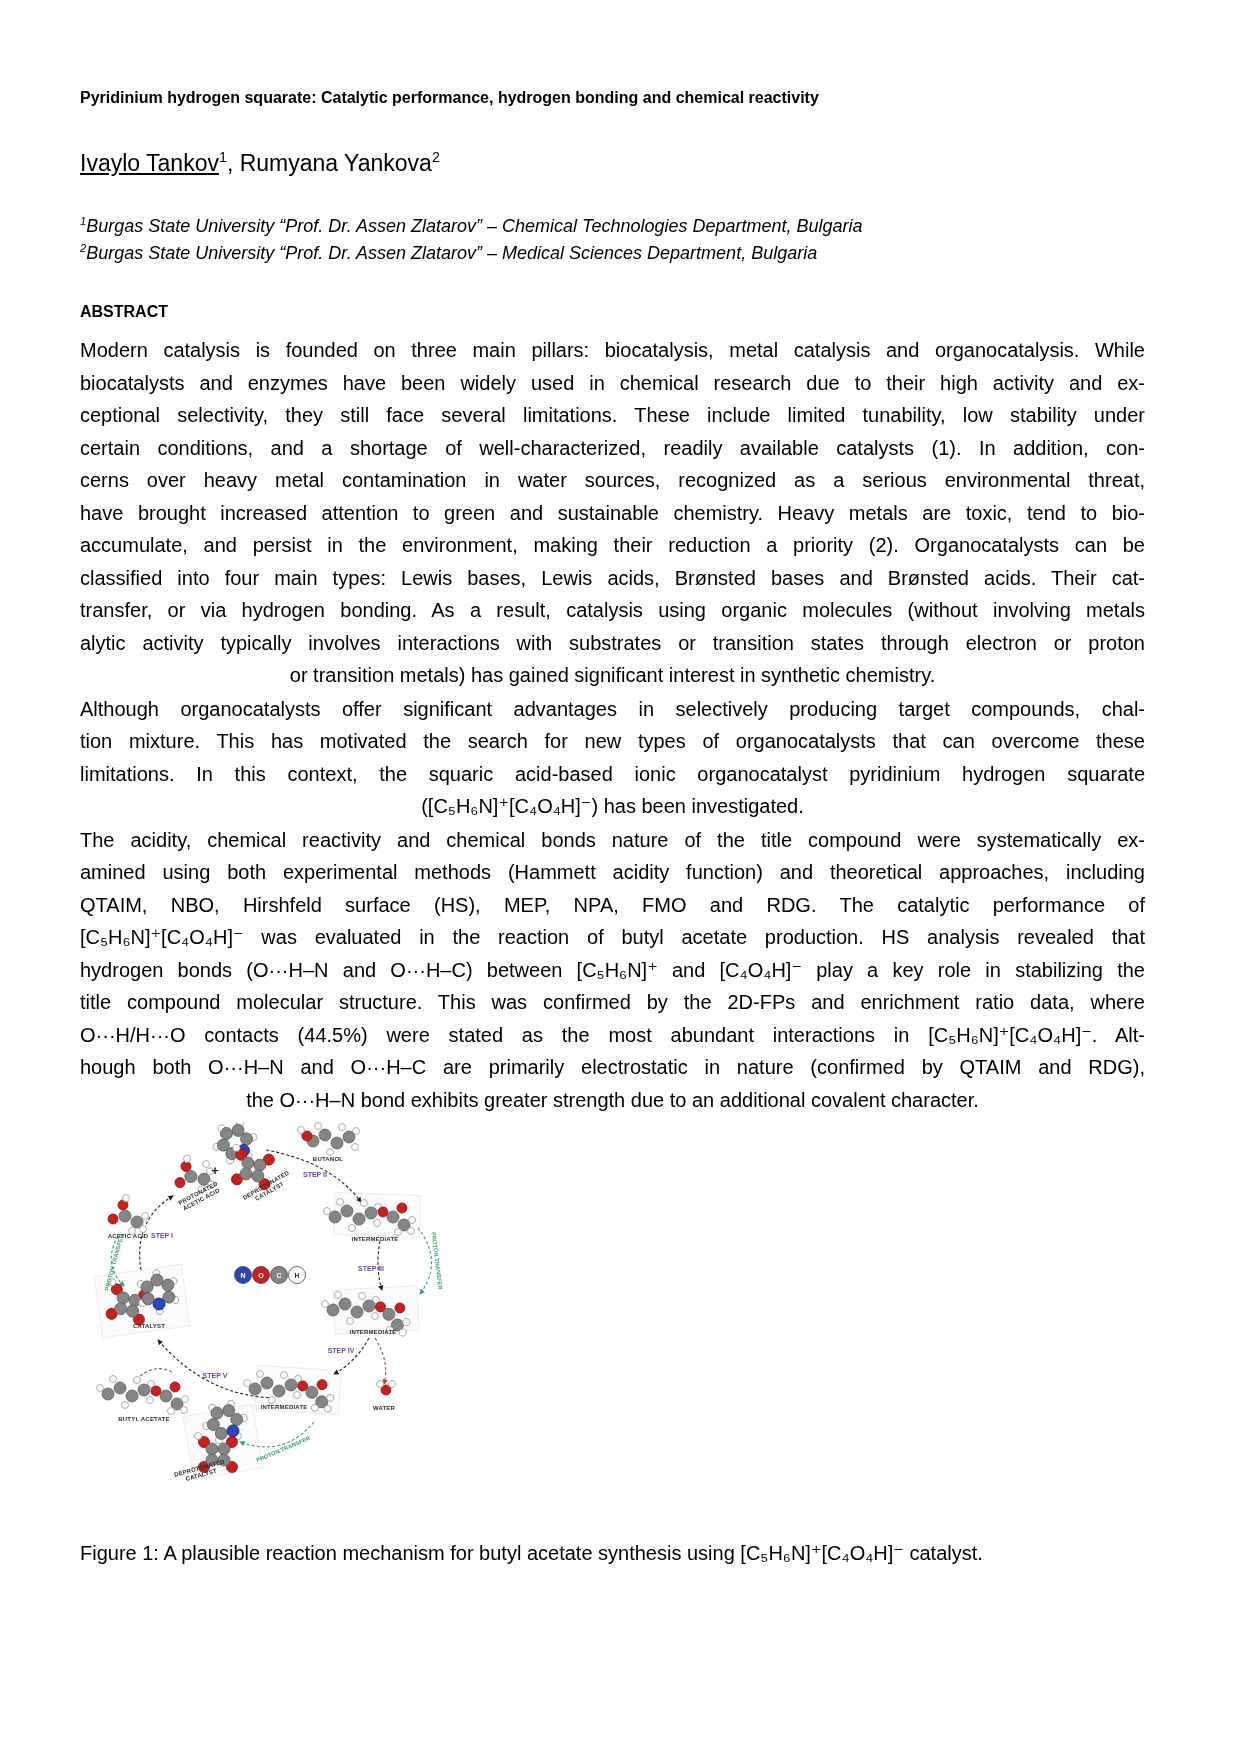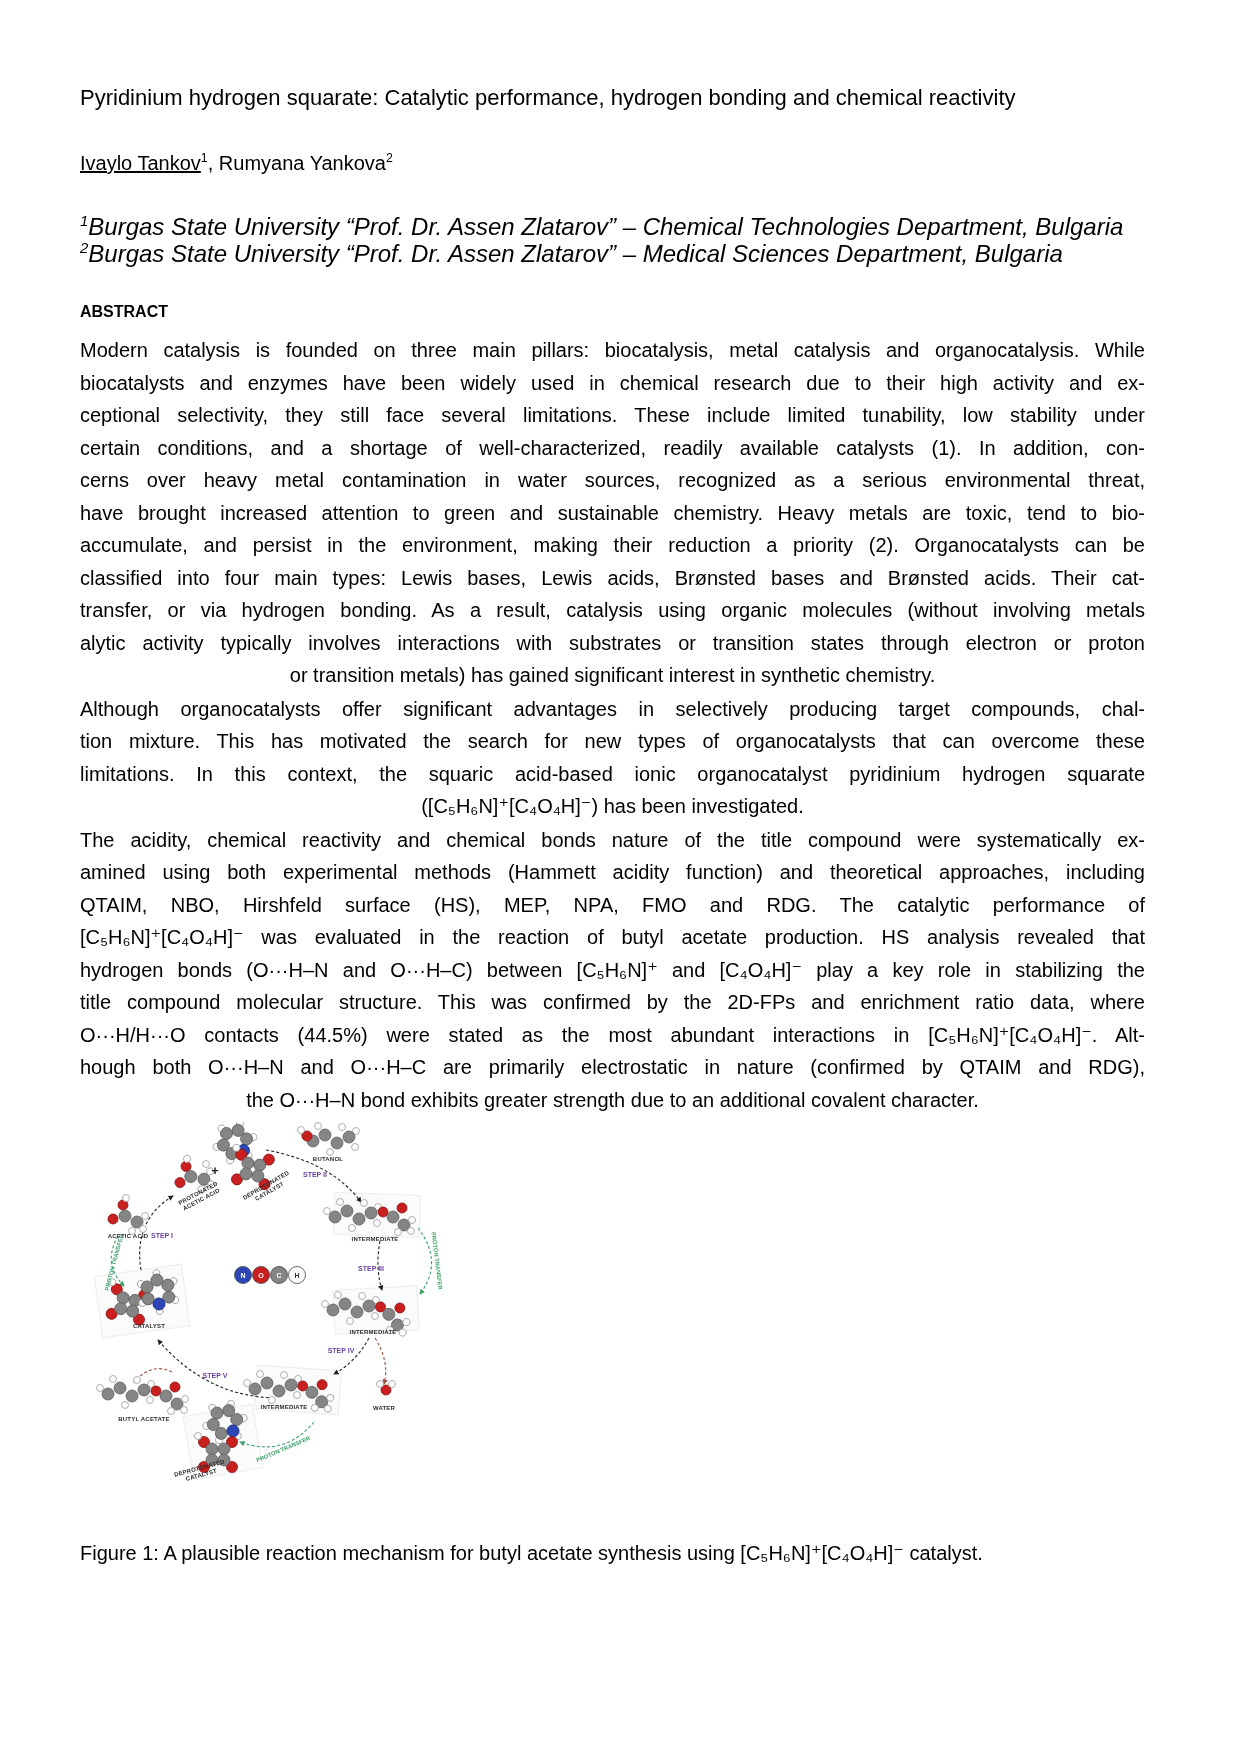--- a/index.html
+++ b/index.html
@@ -1,23 +1,23 @@
 <!DOCTYPE html>
 <html><head>
 <meta charset="utf-8">
 <style>
   html,body{margin:0;padding:0;background:#fff;}
   body{width:1241px;height:1755px;position:relative;overflow:hidden;
        font-family:"Liberation Sans","DejaVu Sans",sans-serif;color:#000;}
   .content{position:absolute;left:80px;top:86px;width:1077px;}
-  .title{font-size:22px;font-weight:400;line-height:24px;margin:0 0 41px 0;}
-  .authors{font-size:20px;line-height:24px;margin:0 0 38px 0;}
+  .title{font-size:16px;font-weight:700;line-height:24px;margin:0 0 41px 0;}
+  .authors{font-size:23px;line-height:24px;margin:0 0 38px 0;}
   .authors .uname{text-decoration:underline;}
   sup{font-size:0.62em;line-height:0;}
-  .affil{font-size:24px;font-style:italic;line-height:27px;margin:0 0 33px 0;}
+  .affil{font-size:18px;font-style:italic;line-height:27px;margin:0 0 33px 0;}
   .h-abstract{font-size:16px;font-weight:700;line-height:24px;margin:0 0 10px 0;}
   .para{margin:0 12px 1px 0;font-size:20px;}
   .jline{line-height:32.5px;text-align:justify;text-align-last:justify;white-space:normal;}
   .jlast{line-height:32.5px;text-align:center;}
   .fig-wrap{margin:6px 0 0 8px;width:360px;height:372px;position:relative;}
   .fig-caption{margin-top:46px;font-size:20px;line-height:26px;}
   .fig-caption .cap-b{font-weight:400;}
   
   .aC{fill:#858585;stroke:#5f5f5f;stroke-width:.8}
   .aH{fill:#fdfdfd;stroke:#9a9a9a;stroke-width:.8}

